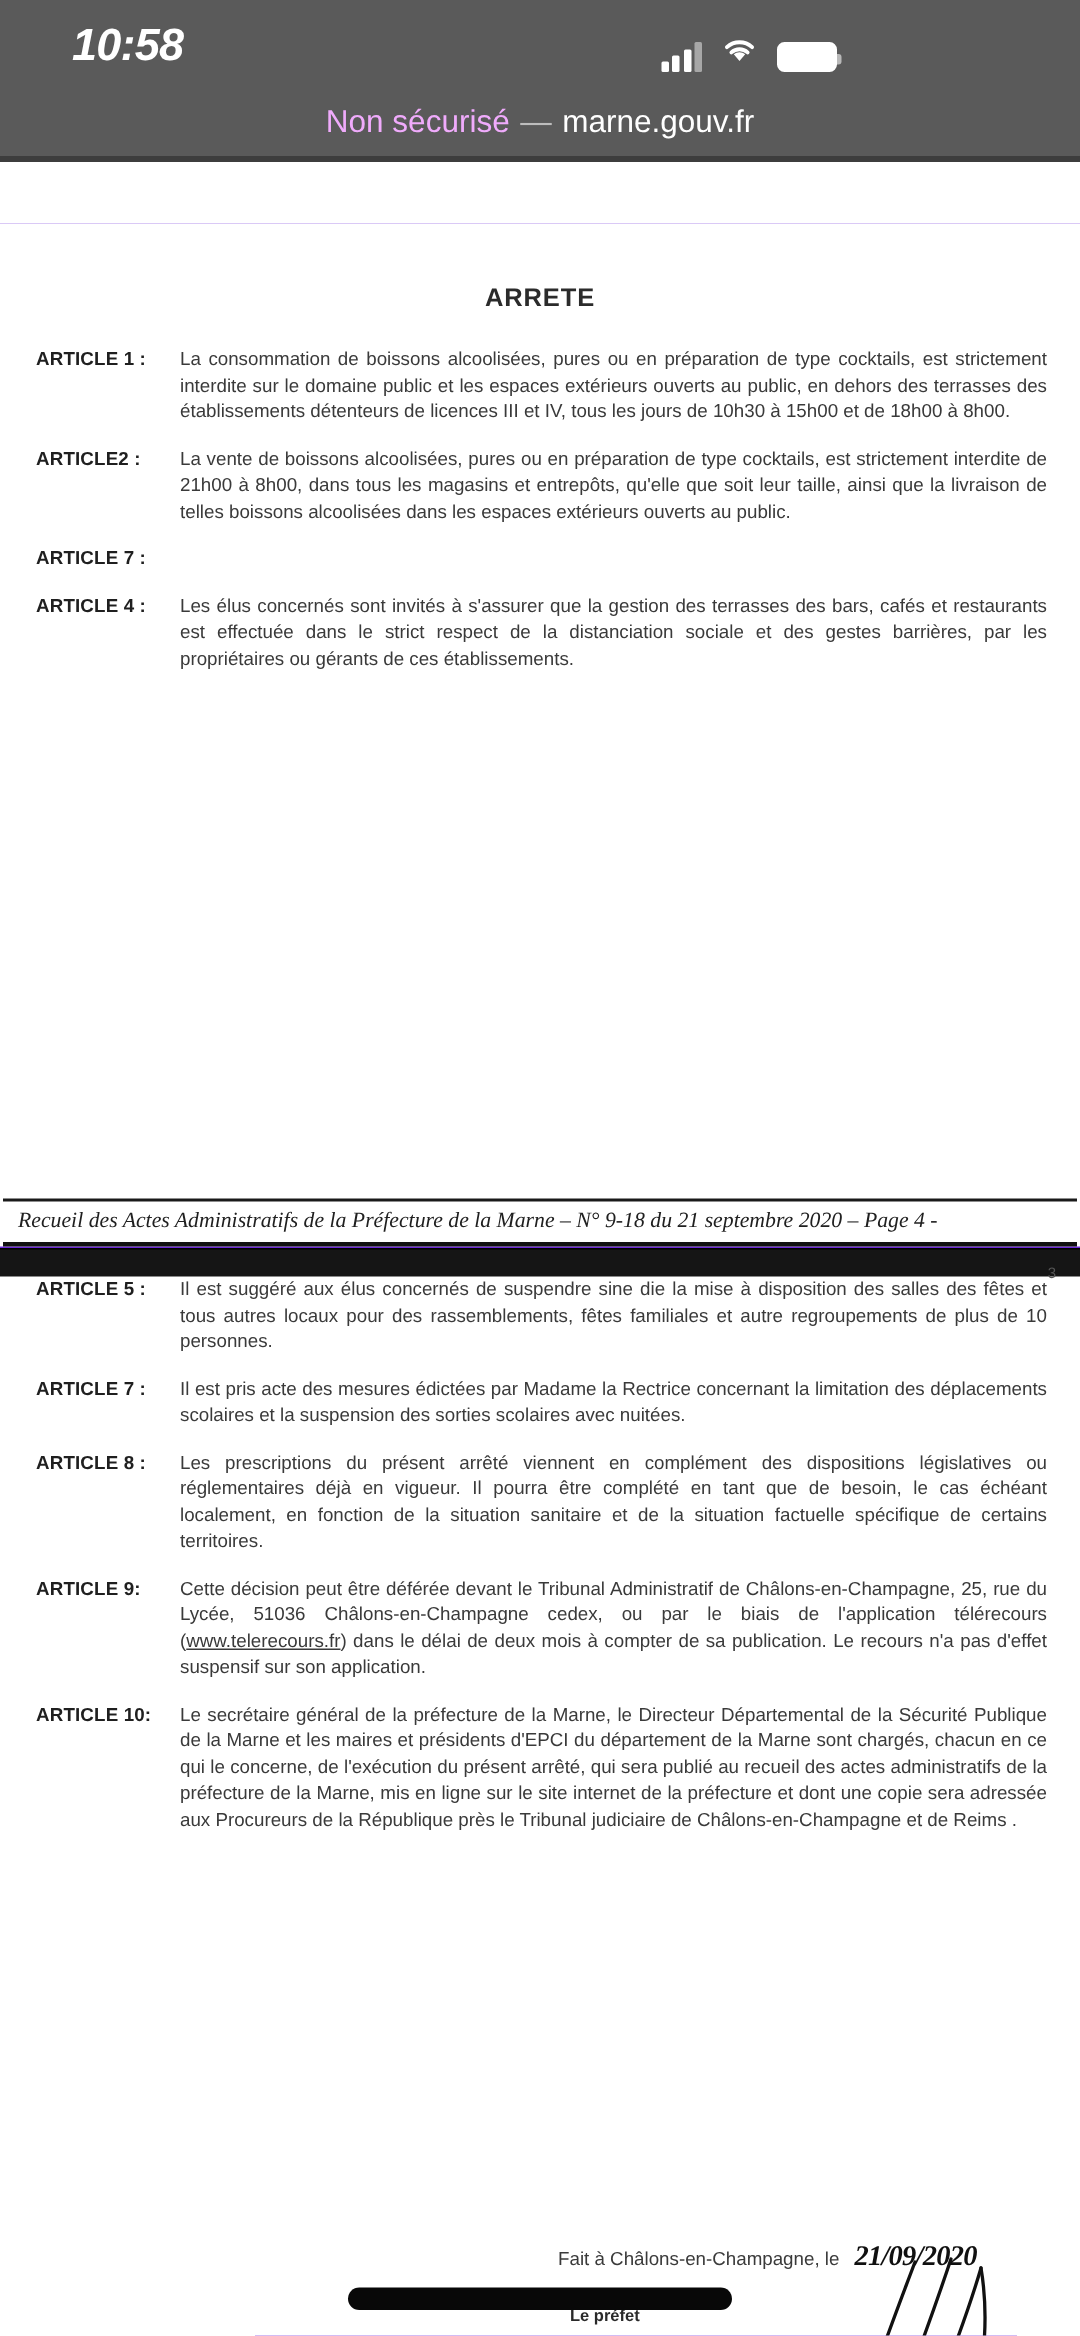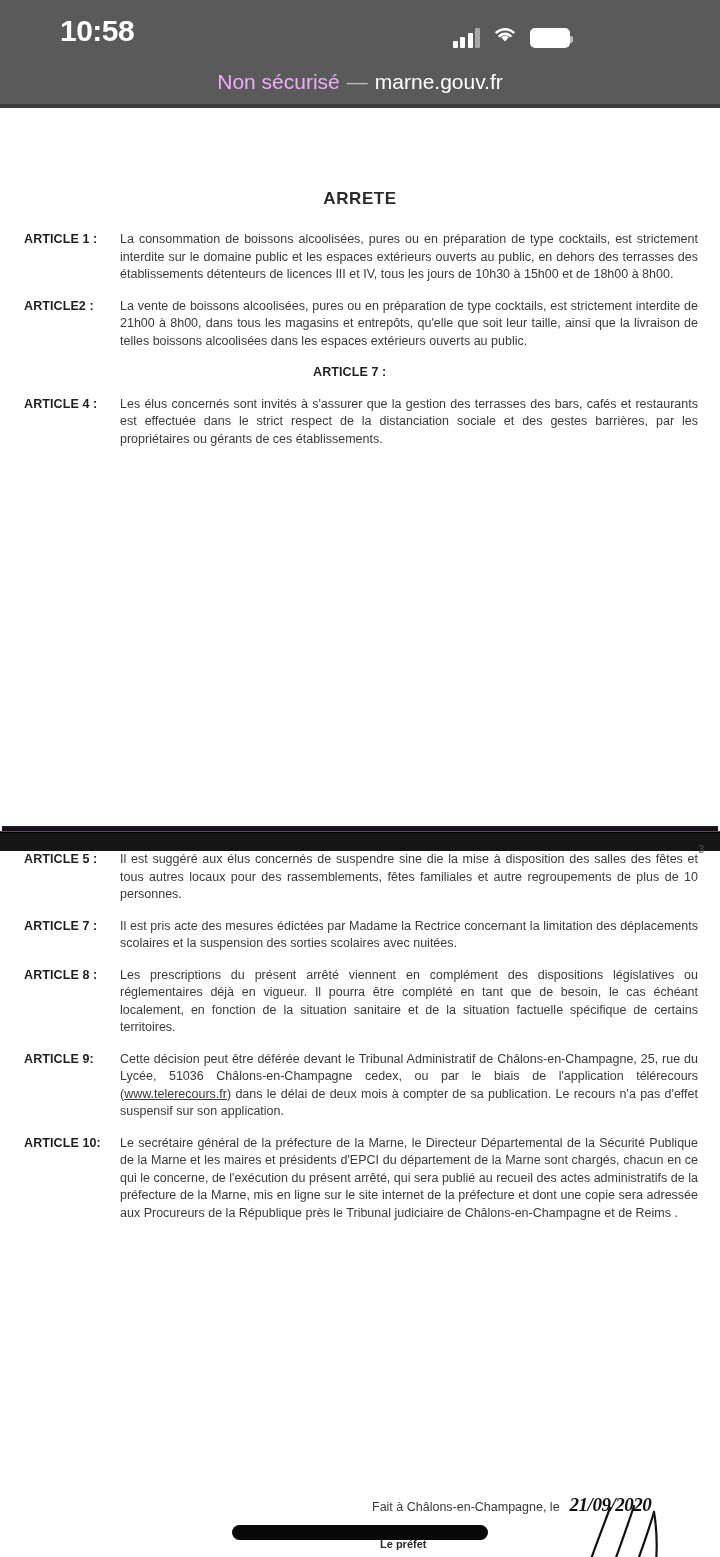--- a/index.html
+++ b/index.html
@@ -25,22 +25,22 @@
     box-sizing: border-box;
   }
   .chrome-bottom-edge {
     position: absolute;
     left: 0; top: 104px;
     width: 720px; height: 4px;
     background: #3d3d3d;
   }
   .statusbar {
     position: absolute;
-    left: 12px; top: 0;
-    width: 596px; height: 60px;
+    left: 0; top: 0;
+    width: 596px; height: 60px; font-style: italic;
   }
   .status-time {
     position: absolute;
     left: 48px;
     top: 14px;
     color: #ffffff;
     font-size: 30px;
     font-weight: 600;
     letter-spacing: -0.5px;
   }
@@ -128,21 +128,20 @@
     padding-top: 40px;
   }
 
   .articles {
     padding: 0 22px 0 24px;
   }
   .article {
     display: flex;
     align-items: flex-start;
     margin-bottom: 14px;
-    justify-content: center;
   }
   .article-label {
     flex: 0 0 auto;
     width: 96px;
     font-size: 12.5px;
     font-weight: bold;
     color: #1f1f1f;
     line-height: 17.5px;
     white-space: nowrap;
     letter-spacing: 0.1px;
@@ -315,20 +314,21 @@
 
       <div class="article">
         <div class="article-label">ARTICLE 4 :</div>
         <div class="article-body">Les élus concernés sont invités à s'assurer que la gestion des terrasses des bars, cafés et restaurants est effectuée dans le strict respect de la distanciation sociale et des gestes barrières, par les propriétaires ou gérants de ces établissements.</div>
       </div>
 
     </div>
 
     <div class="page-footer">
       <div class="footer-rule-top"></div>
+      <div class="footer-text">Recueil des Actes Administratifs de la Préfecture de la Marne – N° 9-18 du 21 septembre 2020 – Page 4 -</div>
       <div class="footer-rule-bottom"></div>
     </div>
   </div>
 
   <div class="page-gap-bar"></div>
 
   <div class="page page-two">
 
     <div class="articles" style="">
 

